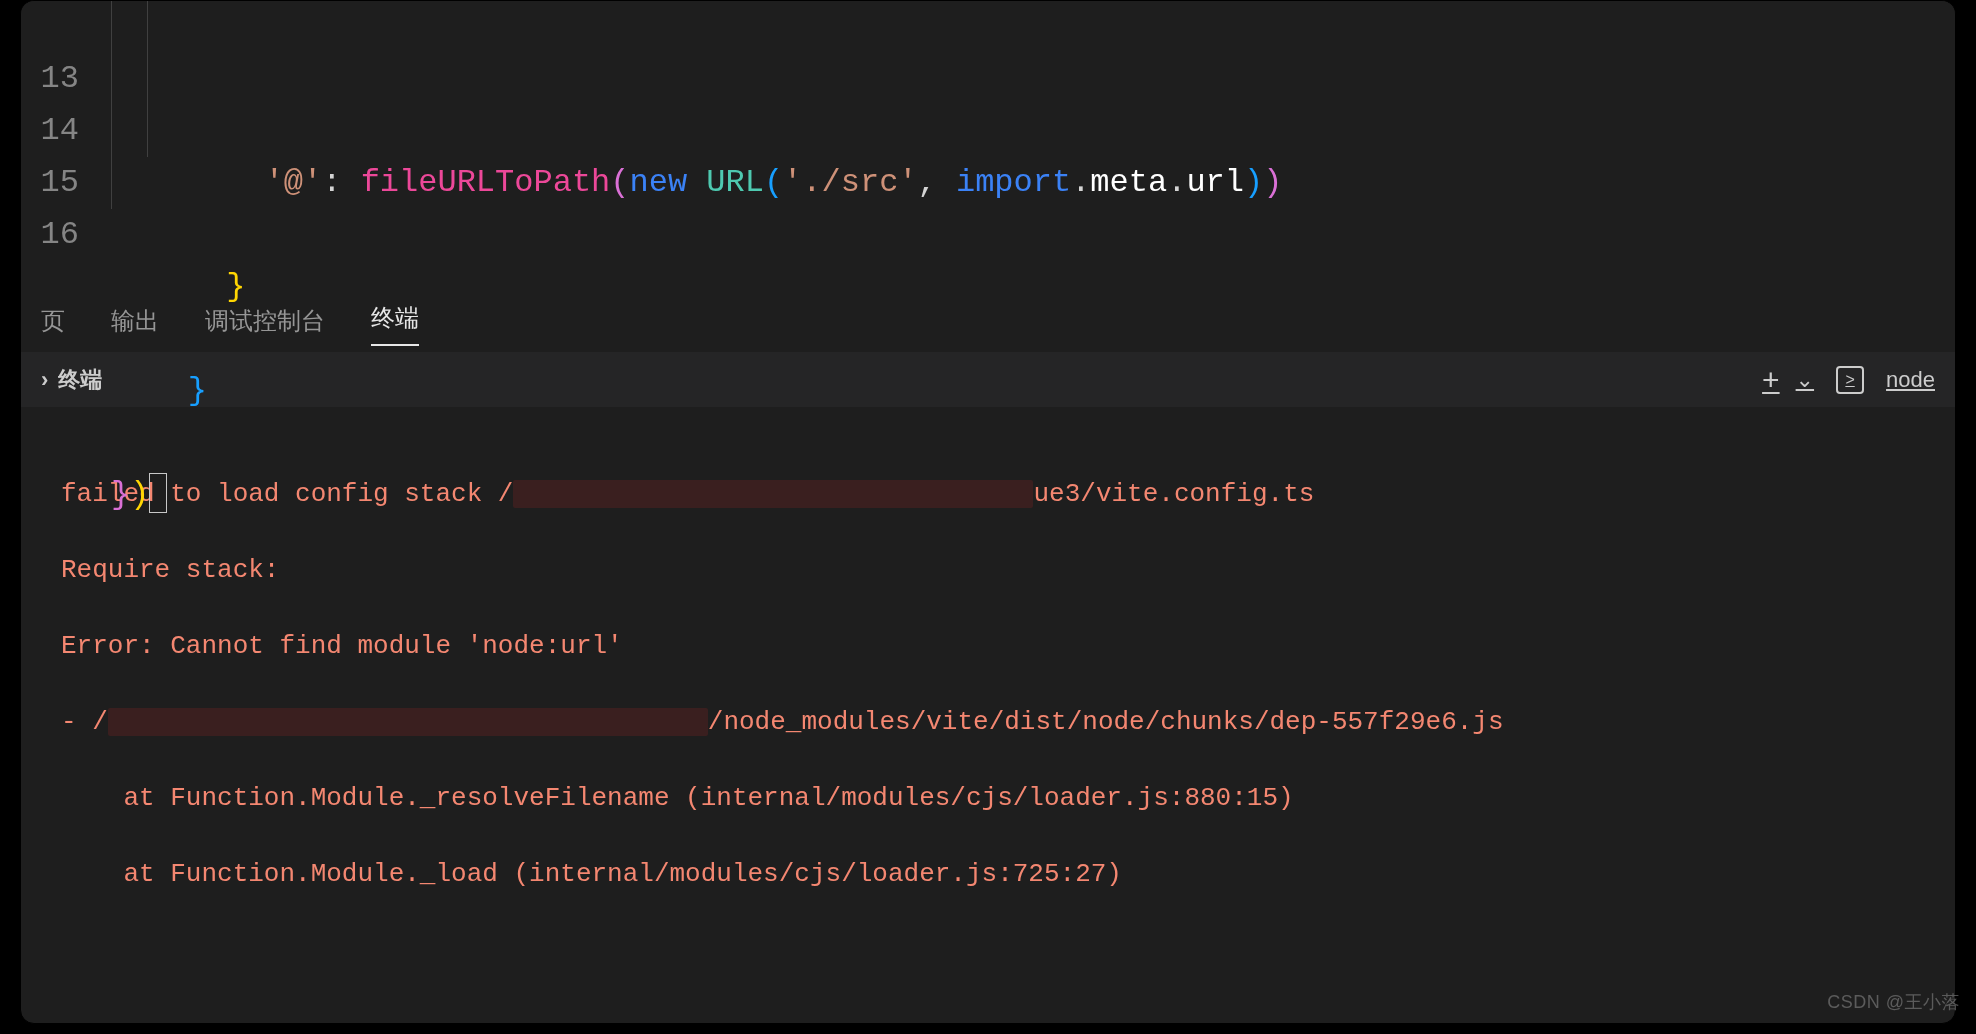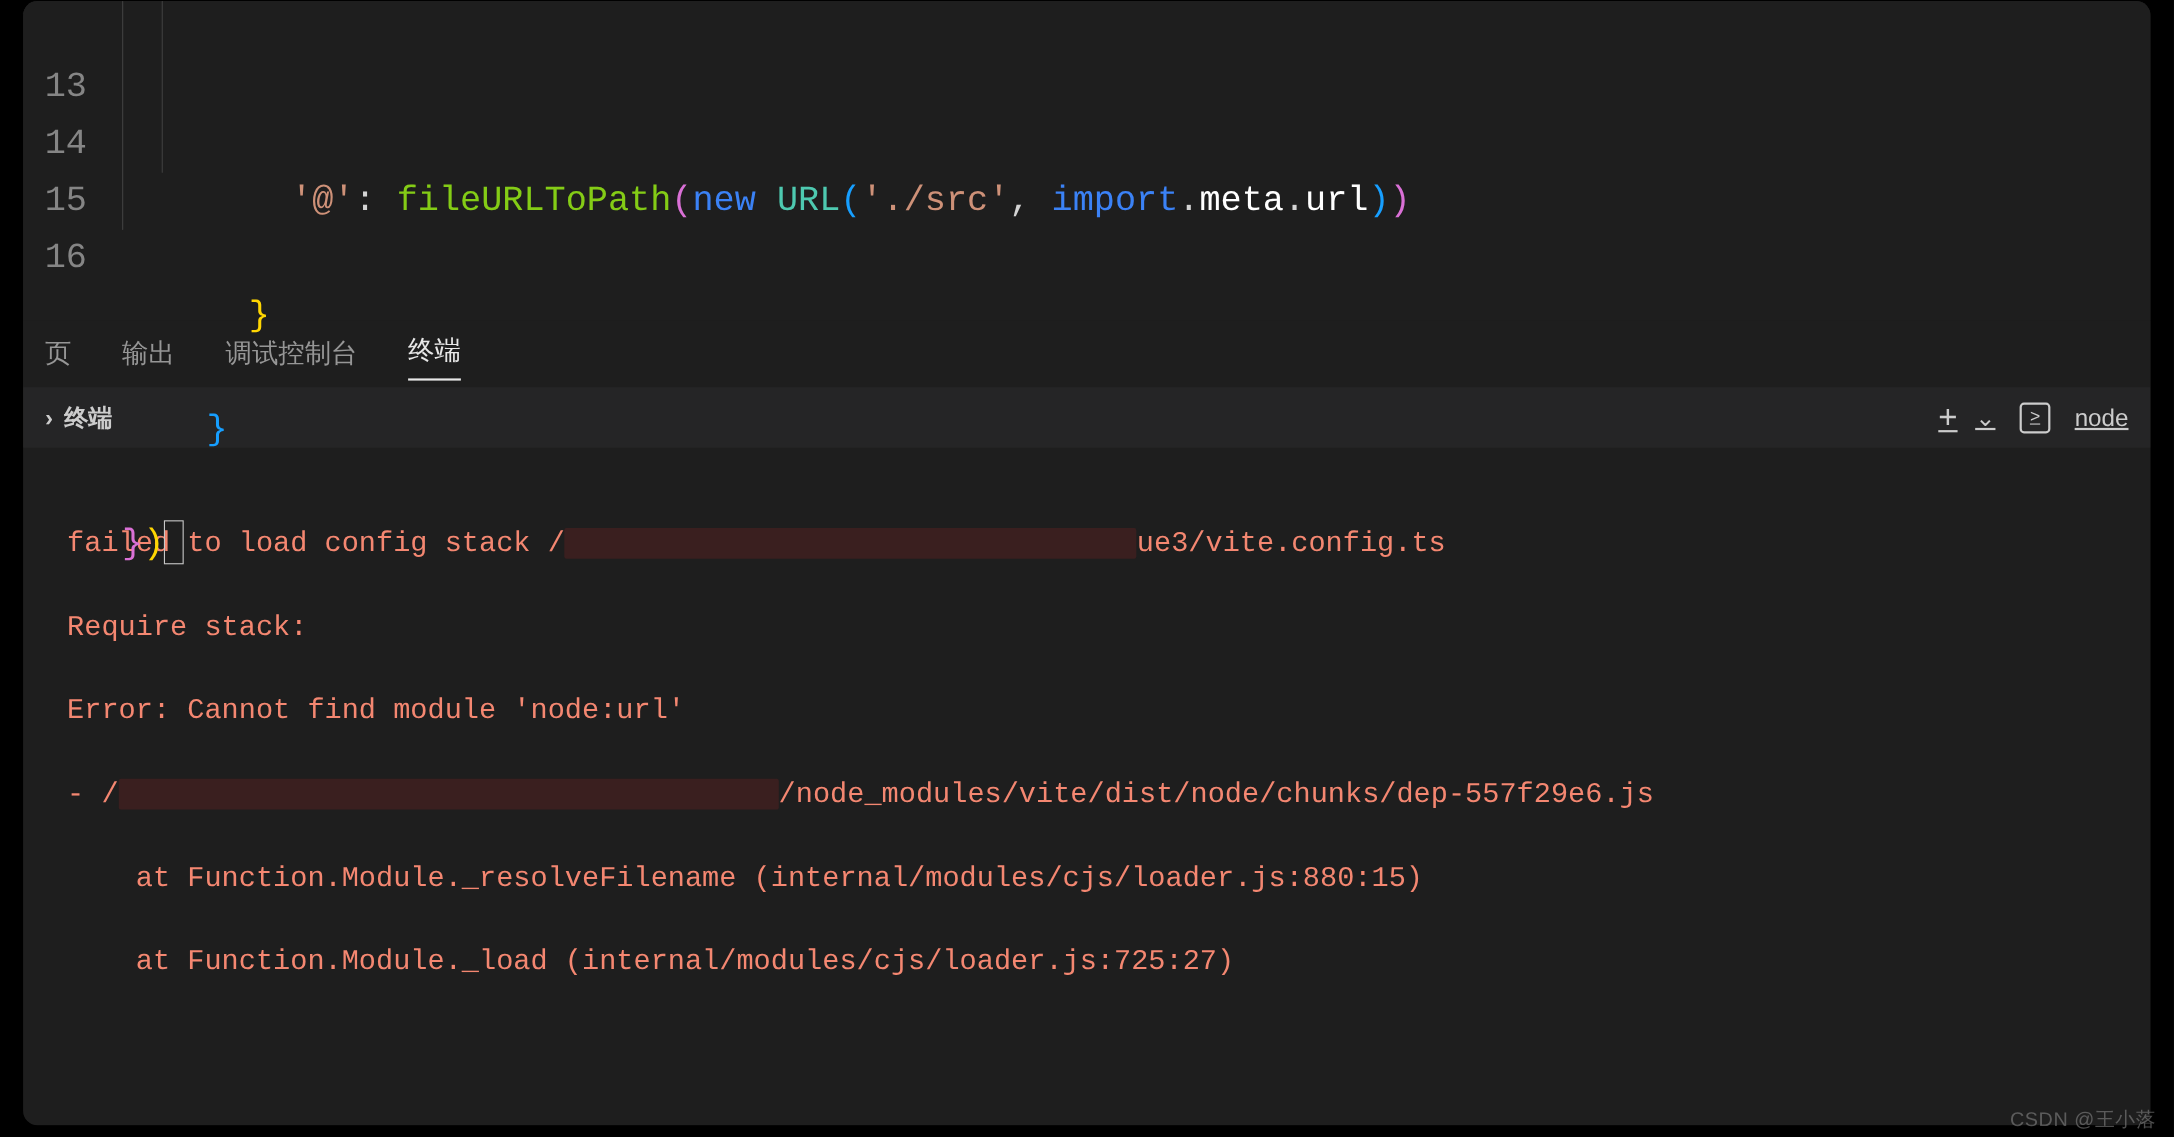--- a/index.html
+++ b/index.html
@@ -47,21 +47,21 @@
     width:1px;
     background:#404040;
     top:0;
   }
 
   .tok-brace-y  { color:#ffd602; } 
   .tok-brace-b  { color:#179fff; } 
   .tok-brace-p  { color:#da70d6; } 
   .tok-str      { color:#ce9178; }
   .tok-kw       { color:#3b82f6; }
-  .tok-fn       { color:#84cc16; }
+  .tok-fn       { color:#ec4899; }
   .tok-class    { color:#4ec9b0; }
   .tok-prop     { color:#ffffff; }
   .tok-plain    { color:#d4d4d4; }
 
   .cursor-box {
     border:1px solid #c8c8c8;
     display:inline-block;
     width:18px; height:40px;
     vertical-align:middle;
     margin-top:-4px;
@@ -128,21 +128,21 @@
     display:inline-block;
     background:#3a1f1f;
     vertical-align:middle;
     height:28px;
     border-radius:2px;
   }
 
   
   .watermark {
     position:absolute;
-    right:16px; bottom:4px;
+    right:16px; bottom:20px;
     font-family:-apple-system,"PingFang SC","Microsoft YaHei",sans-serif;
     color:#8d8d8d;
     font-size:18px;
     opacity:.55;
     letter-spacing:.5px;
   }
 </style>
 </head>
 <body>
 

